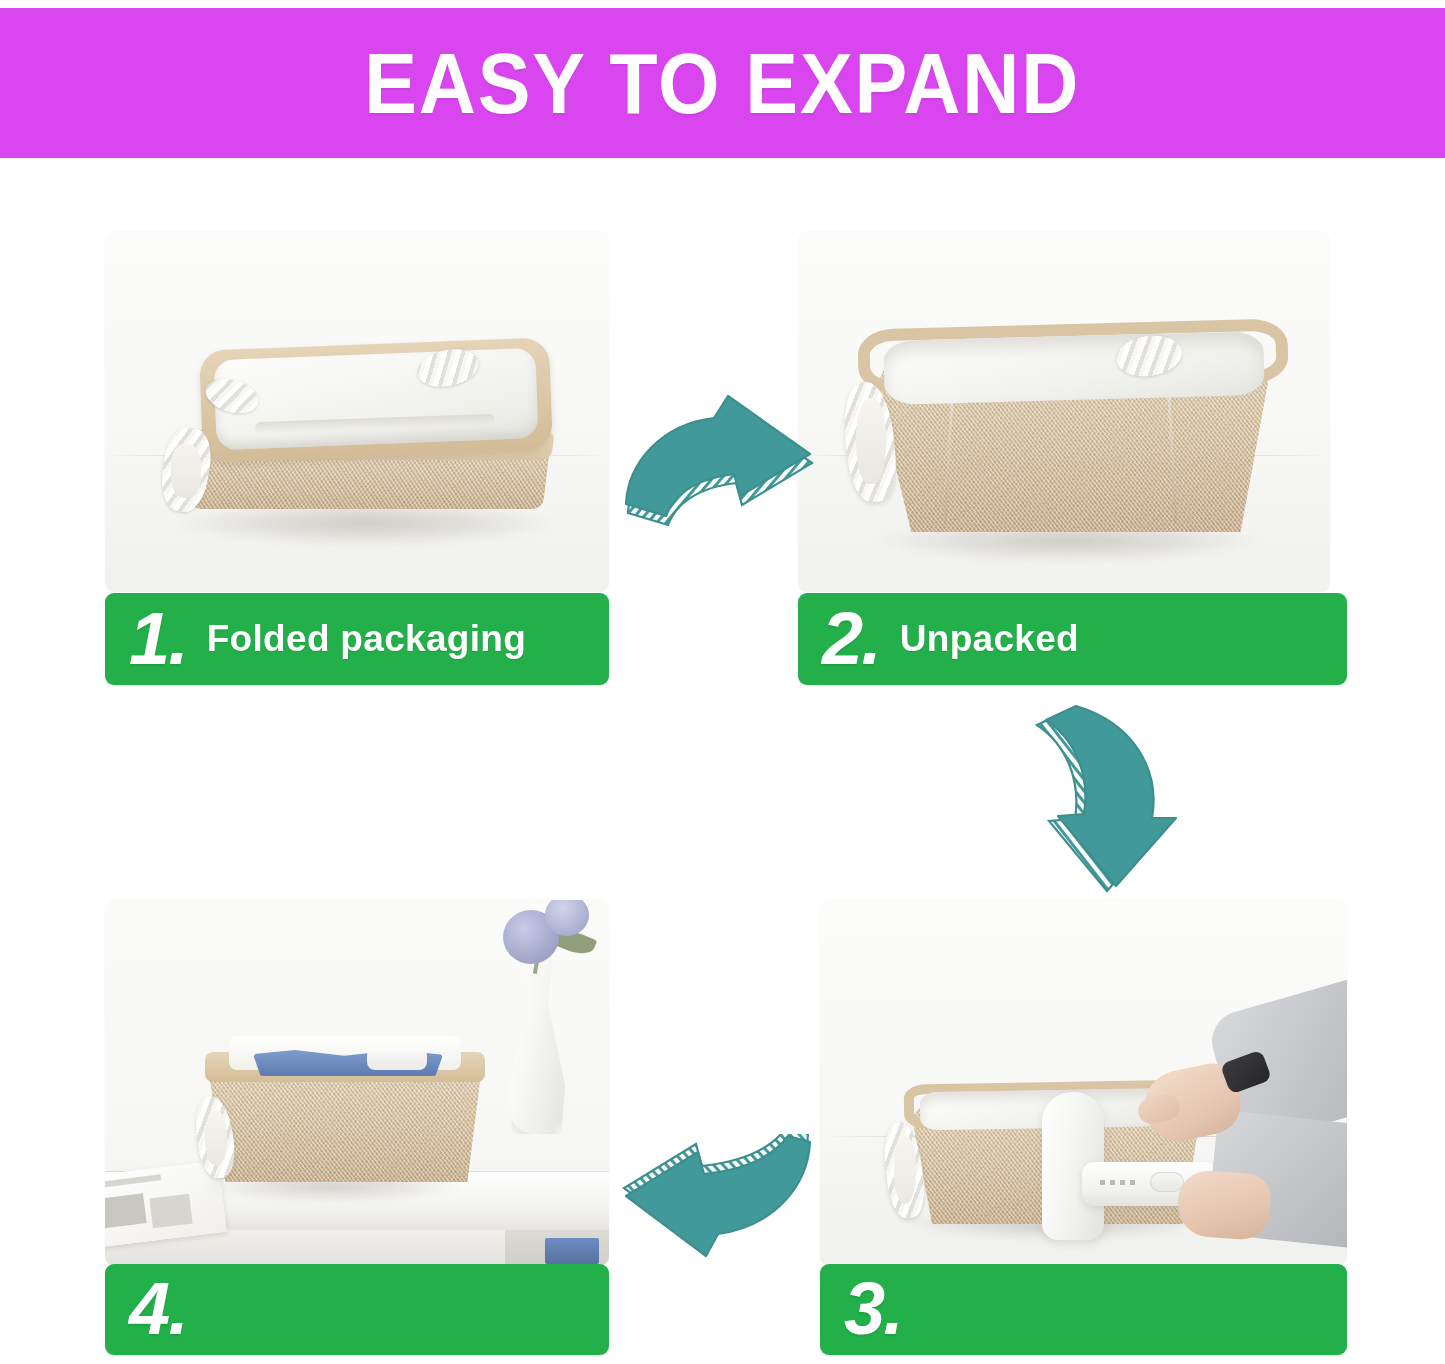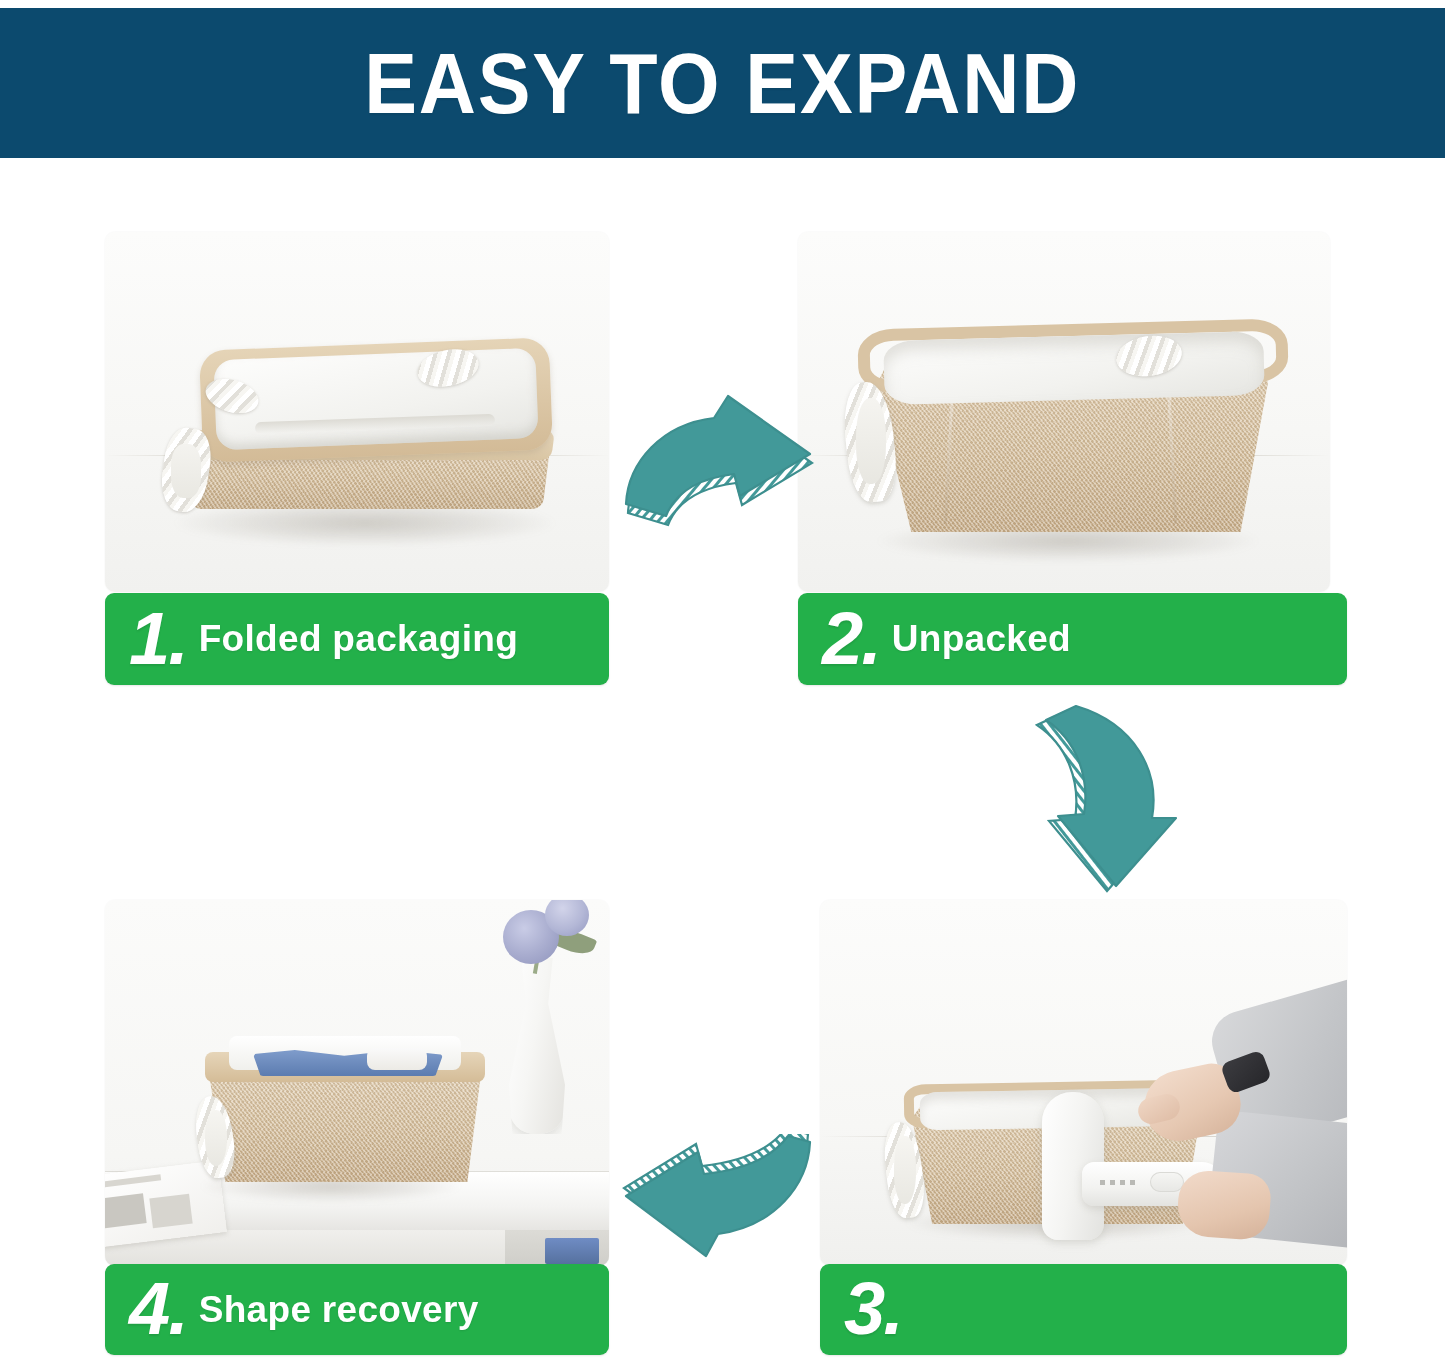--- a/index.html
+++ b/index.html
@@ -16,21 +16,21 @@
     -webkit-font-smoothing: antialiased;
   }
 
   
   .header-banner {
     position: absolute;
     left: 0;
     top: 8px;
     width: 1445px;
     height: 150px;
-    background: #0c4a6e;
+    background: #d946ef;
     display: flex;
     align-items: center;
     justify-content: center;
   }
   .header-title {
     color: #ffffff;
     font-family: "Liberation Sans Narrow", "Liberation Sans", sans-serif;
     font-weight: bold;
     font-size: 86px;
     letter-spacing: 2px;
@@ -73,21 +73,21 @@
     line-height: 0.82;
     margin-left: 24px;
     letter-spacing: -2px;
     text-shadow: 0 2px 2px rgba(0,0,0,0.10);
   }
   .caption-text {
     color: #ffffff;
     font-family: "Liberation Sans", sans-serif;
     font-weight: bold;
     font-size: 37px;
-    margin-left: 12px;
+    margin-left: 20px;
     letter-spacing: 0.3px;
     text-shadow: 0 1px 2px rgba(0,0,0,0.10);
     white-space: nowrap;
   }
 
   
   .scene { position:absolute; inset:0; }
 
   
   .bg-studio {
@@ -297,21 +297,20 @@
       <div class="rope" style="position:absolute; left:92px; top:196px; width:36px; height:82px;
                   border-radius:48% 48% 42% 42%; transform:rotate(-8deg);
                   box-shadow:0 2px 4px rgba(150,145,135,.35);"></div>
       <div style="position:absolute; left:100px; top:210px; width:22px; height:56px;
                   border-radius:48%; background:linear-gradient(180deg,#f6f5f1,#e9e8e2);"></div>
     </div>
   </div>
 
   <div class="caption-bar" style="left:0px; top:364px; width:504px; height:91px;">
     <span class="caption-num">4.</span>
-    <span class="caption-text">Shape recovery</span>
   </div>
 </div>
 
 <div class="panel" style="left:820px; top:900px; width:527px; height:455px;">
 
   <div class="photo" style="width:527px; height:366px;">
     <div class="scene">
       <div style="position:absolute; inset:0; background:linear-gradient(180deg,#fcfcfb 0%,#f7f7f5 62%,#f0f0ee 100%);"></div>
       <div style="position:absolute; left:0; right:0; top:236px; height:1px;
                   background:linear-gradient(90deg,rgba(225,223,217,0),rgba(214,211,204,.9) 20%,rgba(214,211,204,.9) 80%,rgba(225,223,217,0));"></div>

